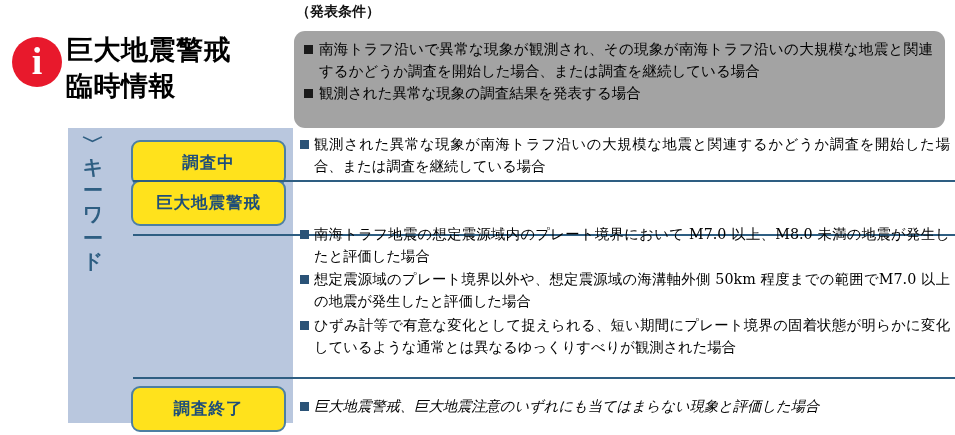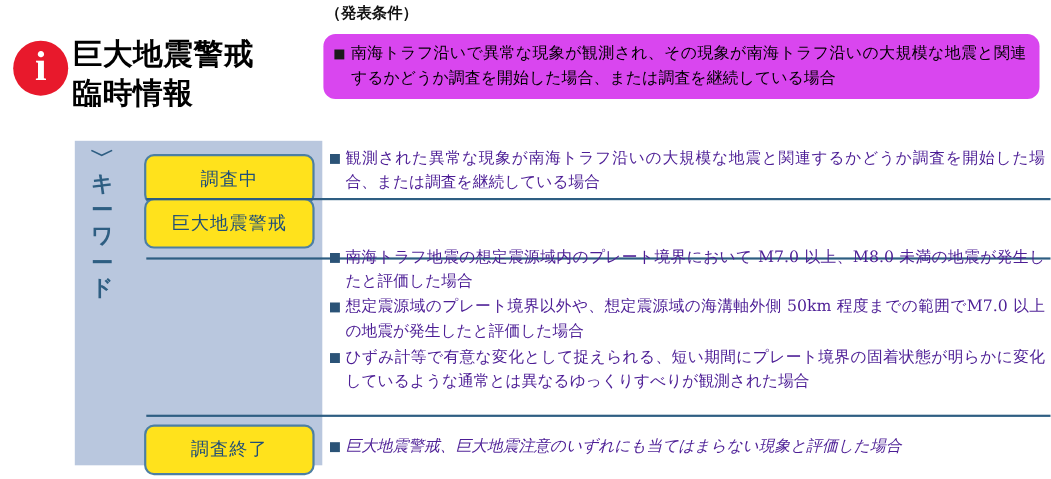--- a/index.html
+++ b/index.html
@@ -69,22 +69,22 @@
     font-size: 14px;
     font-weight: bold;
     color: #111111;
   }
 
   #condition-box {
     position: absolute;
     left: 294px;
     top: 31px;
     width: 651px;
-    height: 59px;
-    background: #d946ef;
+    height: 97px;
+    background: #a3a3a3;
     border-radius: 11px;
     box-sizing: border-box;
     padding: 7px 12px 7px 10px;
   }
   #condition-box .cond-item {
     display: flex;
     align-items: flex-start;
     font-size: 14.5px;
     line-height: 1.52;
     color: #000000;
@@ -149,21 +149,21 @@
     width: 155px;
     height: 46px;
     background: #ffe21c;
     border: 2px solid #4d7fa3;
     border-radius: 9px;
     box-sizing: border-box;
     display: flex;
     align-items: center;
     justify-content: center;
     font-family: "DejaVu Sans", "Liberation Sans", sans-serif;
-    font-weight: normal;
+    font-weight: bold;
     font-size: 16.5px;
     color: #1f4e79;
     letter-spacing: 1px;
   }
   .kw-button.row1 { top: 12px; }
   .kw-button.row2 { top: 52px; text-align: center; }
   .kw-button.row3 { top: 160px; }
   .kw-button.row4 { top: 258px; }
 
   .row-divider {
@@ -187,21 +187,21 @@
   .content-cell.c2 { top: 58px; }
   .content-cell.c3 { top: 95px; }
   .content-cell.c4 { top: 267px; font-style: italic; }
 
   .bullet-line {
     display: flex;
     align-items: flex-start;
     font-family: "DejaVu Serif", "Liberation Serif", serif;
     font-size: 14.3px;
     line-height: 1.55;
-    color: #4c1d95;
+    color: #000000;
     justify-content: center;
   }
   .bullet-line + .bullet-line { margin-top: 1px; }
   .bullet-line .bl-mark {
     flex: 0 0 auto;
     width: 9px;
     height: 9px;
     background: #2b5377;
     margin: 7px 5px 0 0;
   }
@@ -231,20 +231,24 @@
   <div id="page-title">巨大地震警戒
 臨時情報</div>
 
   <div id="condition-caption">（発表条件）</div>
 
   <div id="condition-box">
     <div class="cond-item">
       <span class="cond-bullet"></span>
       <span class="cond-text">南海トラフ沿いで異常な現象が観測され、その現象が南海トラフ沿いの大規模な地震と関連するかどうか調査を開始した場合、または調査を継続している場合</span>
     </div>
+    <div class="cond-item">
+      <span class="cond-bullet"></span>
+      <span class="cond-text">観測された異常な現象の調査結果を発表する場合</span>
+    </div>
   </div>
 
 </div>
 
 <div id="matrix">
 
   <div id="keyword-panel"></div>
 
   <div id="keyword-label">
     <span class="kw-mark">〈</span>

